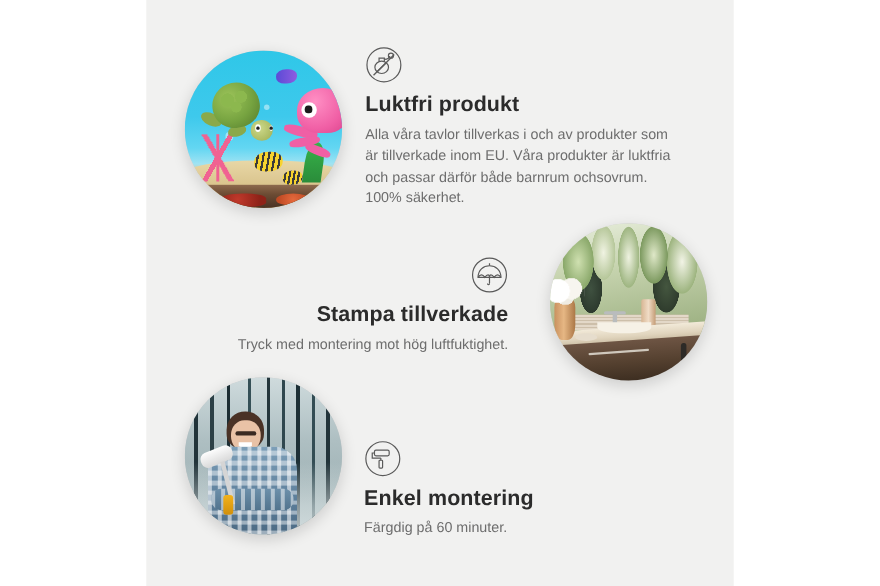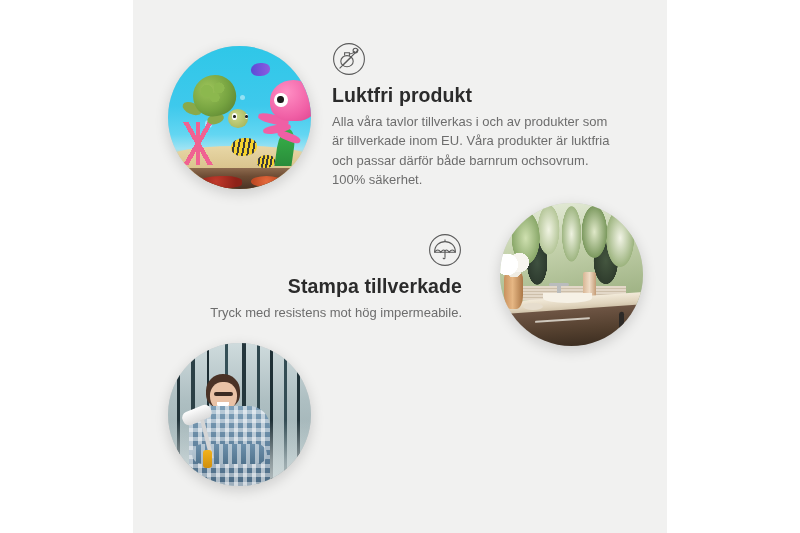--- a/index.html
+++ b/index.html
@@ -251,21 +251,21 @@
       <svg class="ic" width="34" height="34" viewBox="0 0 34 34" aria-hidden="true">
         <circle cx="17" cy="17" r="15.4" fill="none" stroke="#5a5a5a" stroke-width="1.1"></circle>
         <path d="M6.6 19.2 C6.6 12.6 11.3 8.6 17 8.6 C22.7 8.6 27.4 12.6 27.4 19.2 Z" fill="none" stroke="#5a5a5a" stroke-width="1.1"></path>
         <path d="M6.6 19.2 C8.6 16.2 10.8 16.2 12.8 19.2 C14.8 16.2 17 16.2 17 19.2 C17 16.2 19.2 16.2 21.2 19.2 C23.2 16.2 25.4 16.2 27.4 19.2" fill="none" stroke="#5a5a5a" stroke-width="1.1"></path>
         <line x1="17" y1="19.2" x2="17" y2="24.4" stroke="#5a5a5a" stroke-width="1.1"></line>
         <path d="M17 24.4 C17 26.2 15.2 26.2 15.2 24.8" fill="none" stroke="#5a5a5a" stroke-width="1.1"></path>
         <line x1="17" y1="8.6" x2="17" y2="6.4" stroke="#5a5a5a" stroke-width="1.1"></line>
       </svg>
     </div>
     <h2 class="f-title">Stampa tillverkade</h2>
-    <p class="f-desc">Tryck med resistens mot hög impermeabile.</p>
+    <p class="f-desc">Tryck med montering mot hög luftfuktighet.</p>
   </div>
 
   <div class="photo p2">
     <div class="photo-inner">
       <div class="leafwall"></div>
       <div class="backsplash"></div>
       <div class="bottle"></div>
       <div class="faucet"></div>
       <div class="counter"></div>
       <div class="sink"></div>
@@ -291,14 +291,27 @@
         <div class="smile"></div>
         <div class="shirt"></div>
         <div class="arm"></div>
         <div class="roller"></div>
         <div class="roller-stick"></div>
         <div class="roller-grip"></div>
       </div>
     </div>
   </div>
 
+  <div class="feature feat3">
+    <div class="icon-wrap">
+      <svg class="ic" width="34" height="34" viewBox="0 0 34 34" aria-hidden="true">
+        <circle cx="17" cy="17" r="15.4" fill="none" stroke="#5a5a5a" stroke-width="1.1"></circle>
+        <rect x="9.4" y="9.2" width="13.4" height="5.2" rx="1.4" fill="none" stroke="#5a5a5a" stroke-width="1.1"></rect>
+        <path d="M9.4 11.8 L7.4 11.8 L7.4 16.4 L15.2 16.4" fill="none" stroke="#5a5a5a" stroke-width="1.1"></path>
+        <line x1="15.2" y1="16.4" x2="15.2" y2="18.4" stroke="#5a5a5a" stroke-width="1.1"></line>
+        <rect x="13.6" y="18.4" width="3.2" height="7.2" rx="0.8" fill="none" stroke="#5a5a5a" stroke-width="1.1"></rect>
+      </svg>
+    </div>
+    <h2 class="f-title">Enkel montering</h2>
+    <p class="f-desc">Färgdig på 60 minuter.</p>
+  </div>
 
 </div>
 
 </body></html>

